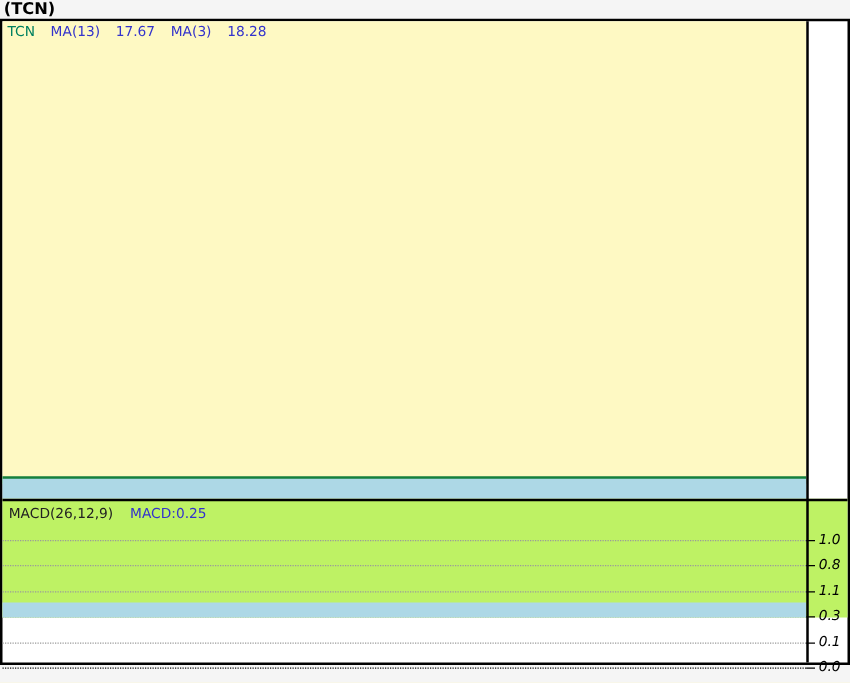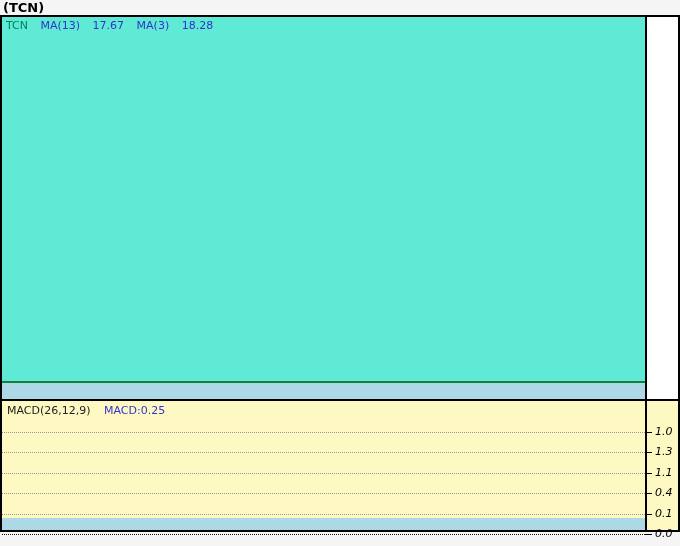--- a/index.html
+++ b/index.html
@@ -29,44 +29,44 @@
   .axis-vline {
     position: absolute; left: 643px; top: 0; bottom: 0;
     width: 2px; background: #000;
   }
 
   
   .main-panel {
     position: absolute; left: 0; top: 0;
     width: 643px; height: 364px;
     border-bottom: 6px solid #15803d;
-    background: #5eead4;
+    background: #fef9c3;
   }
   .legend {
     position: absolute; left: 4px; top: 2px;
     font-size: 11px; white-space: nowrap; letter-spacing: 0px;
   }
   .legend span { margin-right: 9px; }
   .legend .sym { color: #008060; }
   .legend .ma  { color: #3333cc; }
 
   
   .band-a {
     position: absolute; left: 0; top: 366px;
     width: 643px; height: 16px;
     background: #ADD8E6;
   }
 
   
   .macd-panel {
     position: absolute; left: 0; top: 382px;
-    width: 676px; height: 131px;
+    width: 676px; height: 95px;
     box-sizing: border-box;
     border-top: 2px solid #000;
-    background: #fef9c3;
+    background: #bef264;
   }
   .macd-label {
     position: absolute; left: 5px; top: 3px;
     font-size: 11px; white-space: nowrap;
   }
   .macd-label .name { color: #222222; }
   .macd-label .val  { color: #3333cc; margin-left: 10px; }
 
   .gridrow { position: absolute; left: 0; height: 0; }
   .gridrow .dots {
@@ -124,31 +124,31 @@
       </div>
 
       <div class="gridrow" style="top:31px">
         <div class="dots"></div>
         <div class="tick"></div>
         <div class="ylab">1.0</div>
       </div>
       <div class="gridrow" style="top:51px">
         <div class="dots"></div>
         <div class="tick"></div>
-        <div class="ylab">1.3</div>
+        <div class="ylab">0.8</div>
       </div>
       <div class="gridrow" style="top:72px">
         <div class="dots"></div>
         <div class="tick"></div>
         <div class="ylab">1.1</div>
       </div>
       <div class="gridrow" style="top:92px">
         <div class="dots"></div>
         <div class="tick"></div>
-        <div class="ylab">0.4</div>
+        <div class="ylab">0.3</div>
       </div>
       <div class="gridrow" style="top:113px">
         <div class="dots"></div>
         <div class="tick"></div>
         <div class="ylab">0.1</div>
       </div>
 
       <div class="band-b"></div>
 
       <div class="gridrow zero" style="top:133px">

